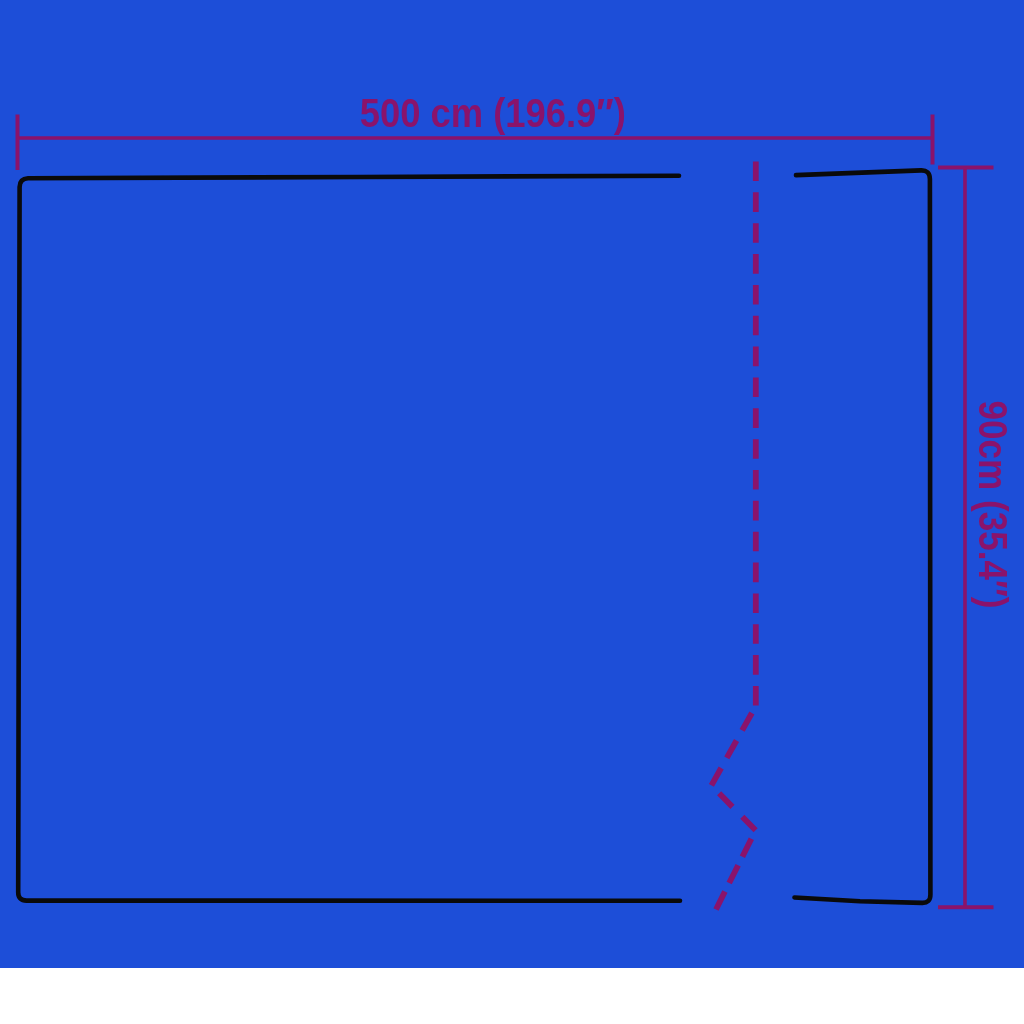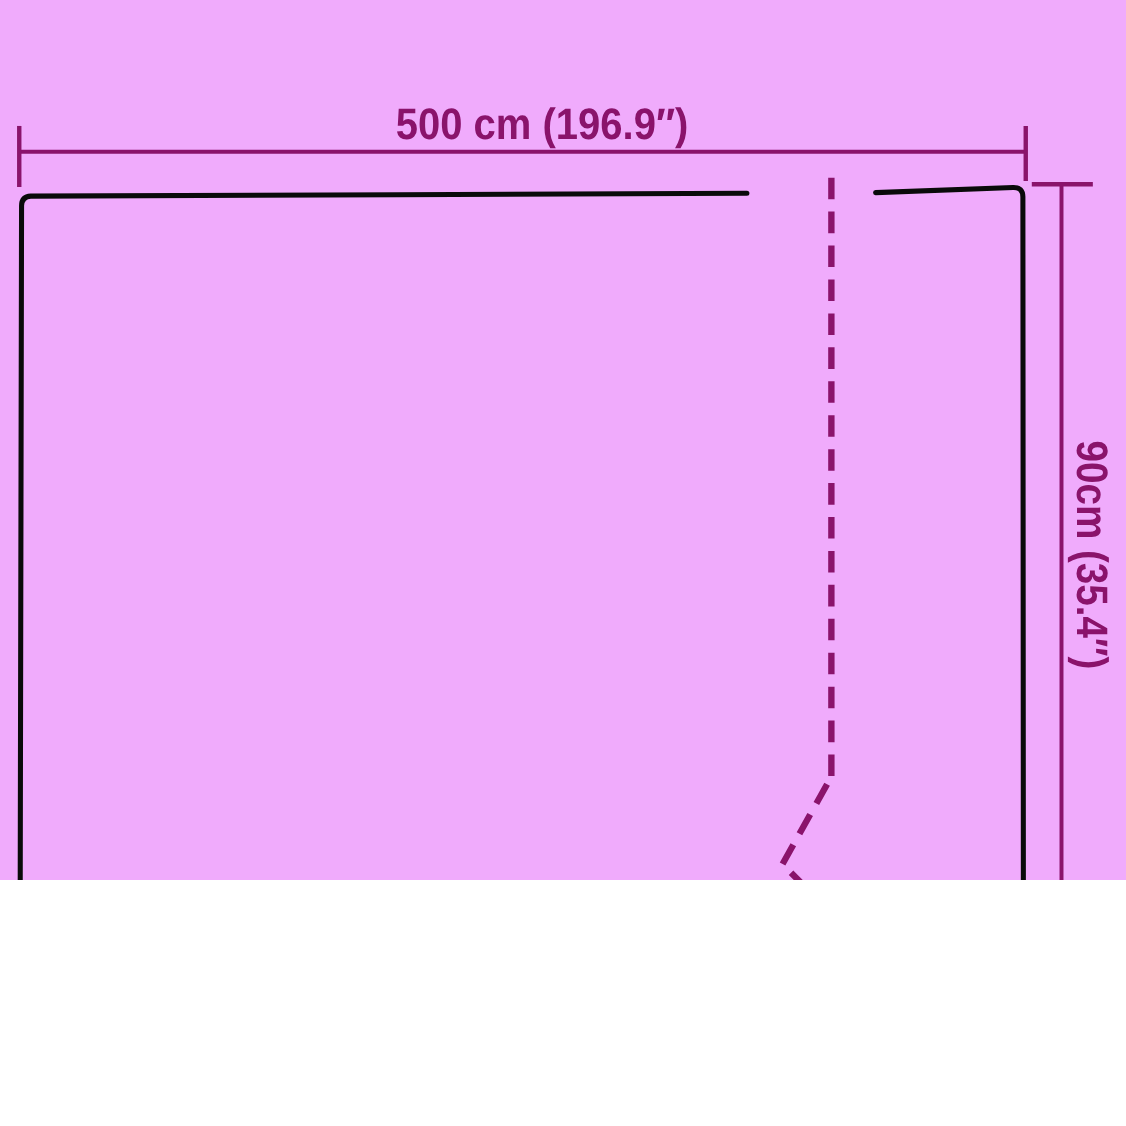--- a/index.html
+++ b/index.html
@@ -1,16 +1,16 @@
 <!DOCTYPE html>
 <html><head>
 <meta charset="utf-8">
 <style>
   html,body{margin:0;padding:0;background:#ffffff;}
-  .wrap{width:1024px;height:800px;position:relative;overflow:hidden;background:#f0abfc;}
+  .wrap{width:1024px;height:968px;position:relative;overflow:hidden;background:#1d4ed8;}
   svg{position:absolute;top:0;left:0;}
   text{font-family:"Liberation Sans", sans-serif;font-weight:bold;fill:#8a136b;}
 </style>
 </head>
 <body>
 <div class="wrap">
 <svg width="1024" height="1024" viewBox="0 0 1024 1024">
 
   <g fill="none" stroke="#0a0a0a" stroke-width="4.6" stroke-linecap="round" stroke-linejoin="round">
 

